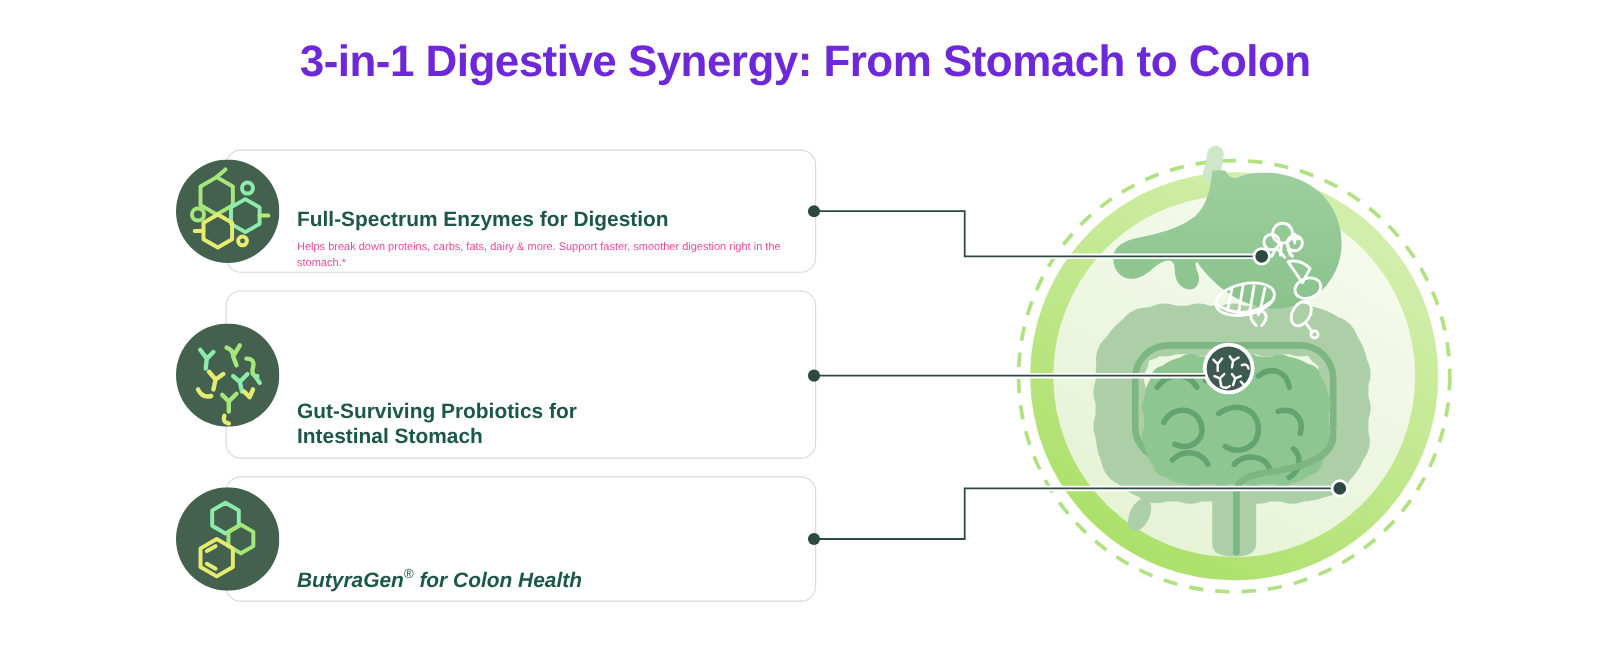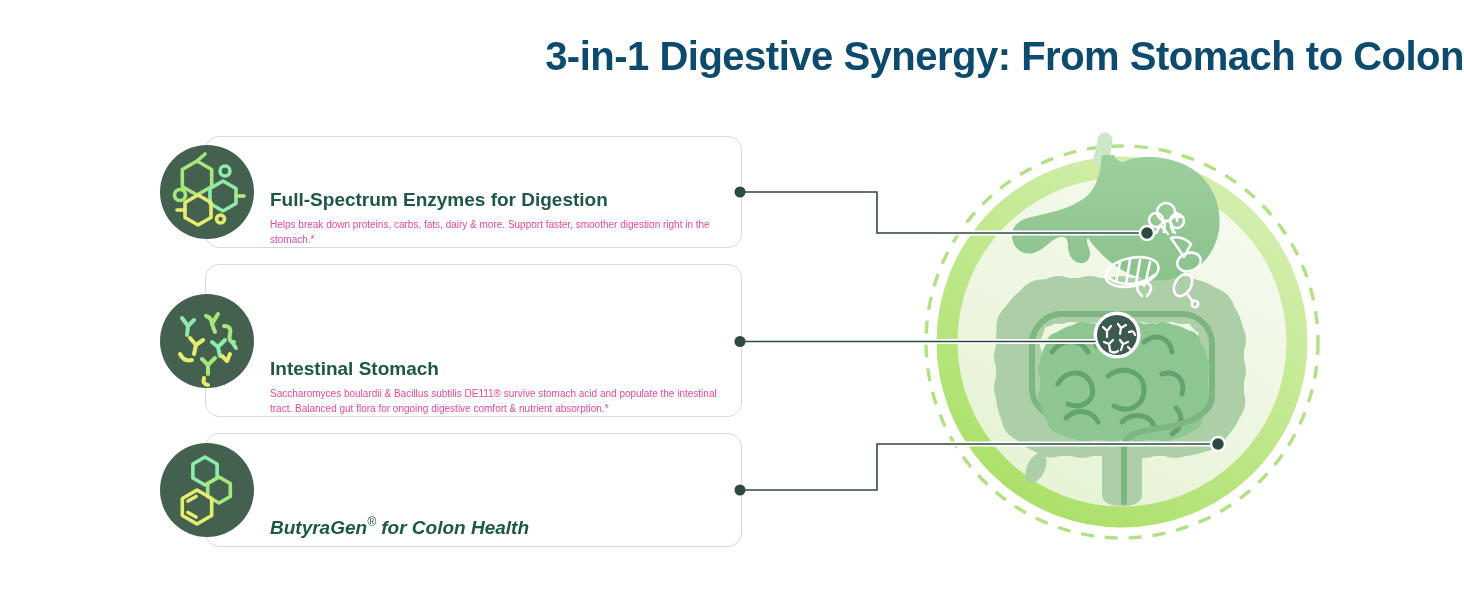--- a/index.html
+++ b/index.html
@@ -3,22 +3,22 @@
 <meta charset="utf-8">
 <style>
   * { margin:0; padding:0; box-sizing:border-box; }
   html,body { background:#ffffff; }
   body { font-family:"Liberation Sans", sans-serif; }
   #stage {
     position:relative; width:1464px; height:600px; background:#ffffff; overflow:hidden;
   }
   h1.main-title {
     position:absolute; top:34px; left:0; width:100%;
-    text-align:right; font-size:40px; font-weight:700; letter-spacing:-0.5px;
-    color:#0c4a6e;
+    text-align:center; font-size:40px; font-weight:700; letter-spacing:-0.5px;
+    color:#6d28d9;
   }
   .card {
     position:absolute; left:205px; width:537px;
     background:#ffffff; border:1.5px solid #d8d8d8; border-radius:14px;
     display:flex; align-items:flex-end; z-index:2;
   }
   .card-text { padding:0 20px 0 64px; }
   .card-text h3 {
     font-size:19px; font-weight:700; color:#1d5847; line-height:1.22; margin:0 0 7px 0;
   }
@@ -75,22 +75,21 @@
           <path d="M 52,48 l 6,5 M 65,46 l -7,7 M 58,53 l 2,9" stroke="#8deca9"></path>
           <path d="M 20,60 q 4,8 12,6" stroke="#e6ec6f"></path>
           <path d="M 42,65 l 6,6 M 55,64 l -7,7 M 48,71 l 0,9" stroke="#a5e77b"></path>
           <path d="M 62,62 l 5,5 M 70,60 l -3,7" stroke="#e6ec6f"></path>
           <path d="M 44,84 q -2,6 4,7" stroke="#e6ec6f"></path>
           <path d="M 72,48 l 4,6" stroke="#8deca9"></path>
         </g>
       </svg>
     </div>
     <div class="card-text">
-      <h3><br><span>Intestinal Stomach</span></h3>
-      <p>Saccharomyces boulardii &amp; Bacillus subtilis DE111® survive stomach acid and populate the intestinal tract. Balanced gut flora for ongoing digestive comfort &amp; nutrient absorption.*</p>
+      <h3><span>Gut-Surviving Probiotics for</span><br><span>Intestinal Stomach</span></h3>
     </div>
   </div>
 
   <div class="card" style="top:433px; height:114px;font-style:italic;">
     <div class="icon-wrap">
       <svg width="94" height="94" viewBox="0 0 94 94">
         <circle cx="47" cy="47" r="47" fill="#44614f"></circle>
         <g fill="none" stroke-width="3.6" stroke-linejoin="round" stroke-linecap="round">
           <polygon points="45,14 32.9,21 32.9,35 45,42 57.1,35 57.1,21" stroke="#8deca9"></polygon>
           <polygon points="59,34 47.7,40.5 47.7,53.5 59,60 70.3,53.5 70.3,40.5" stroke="#a5e77b"></polygon>

